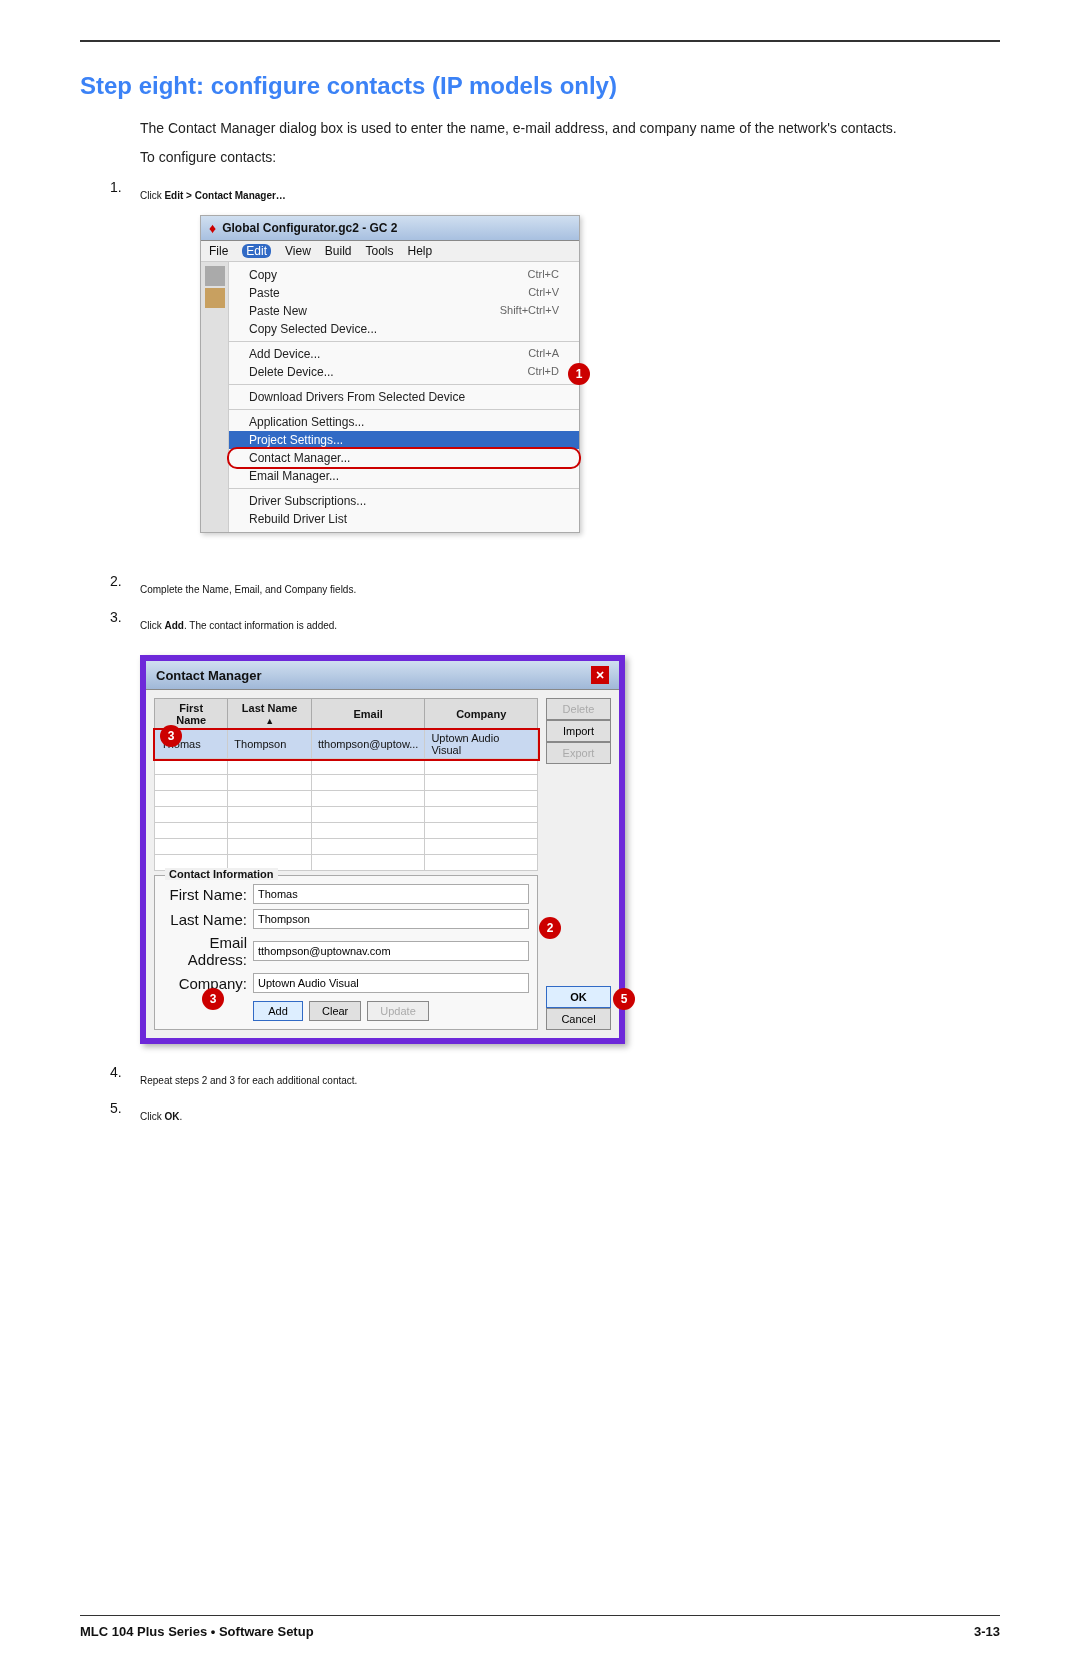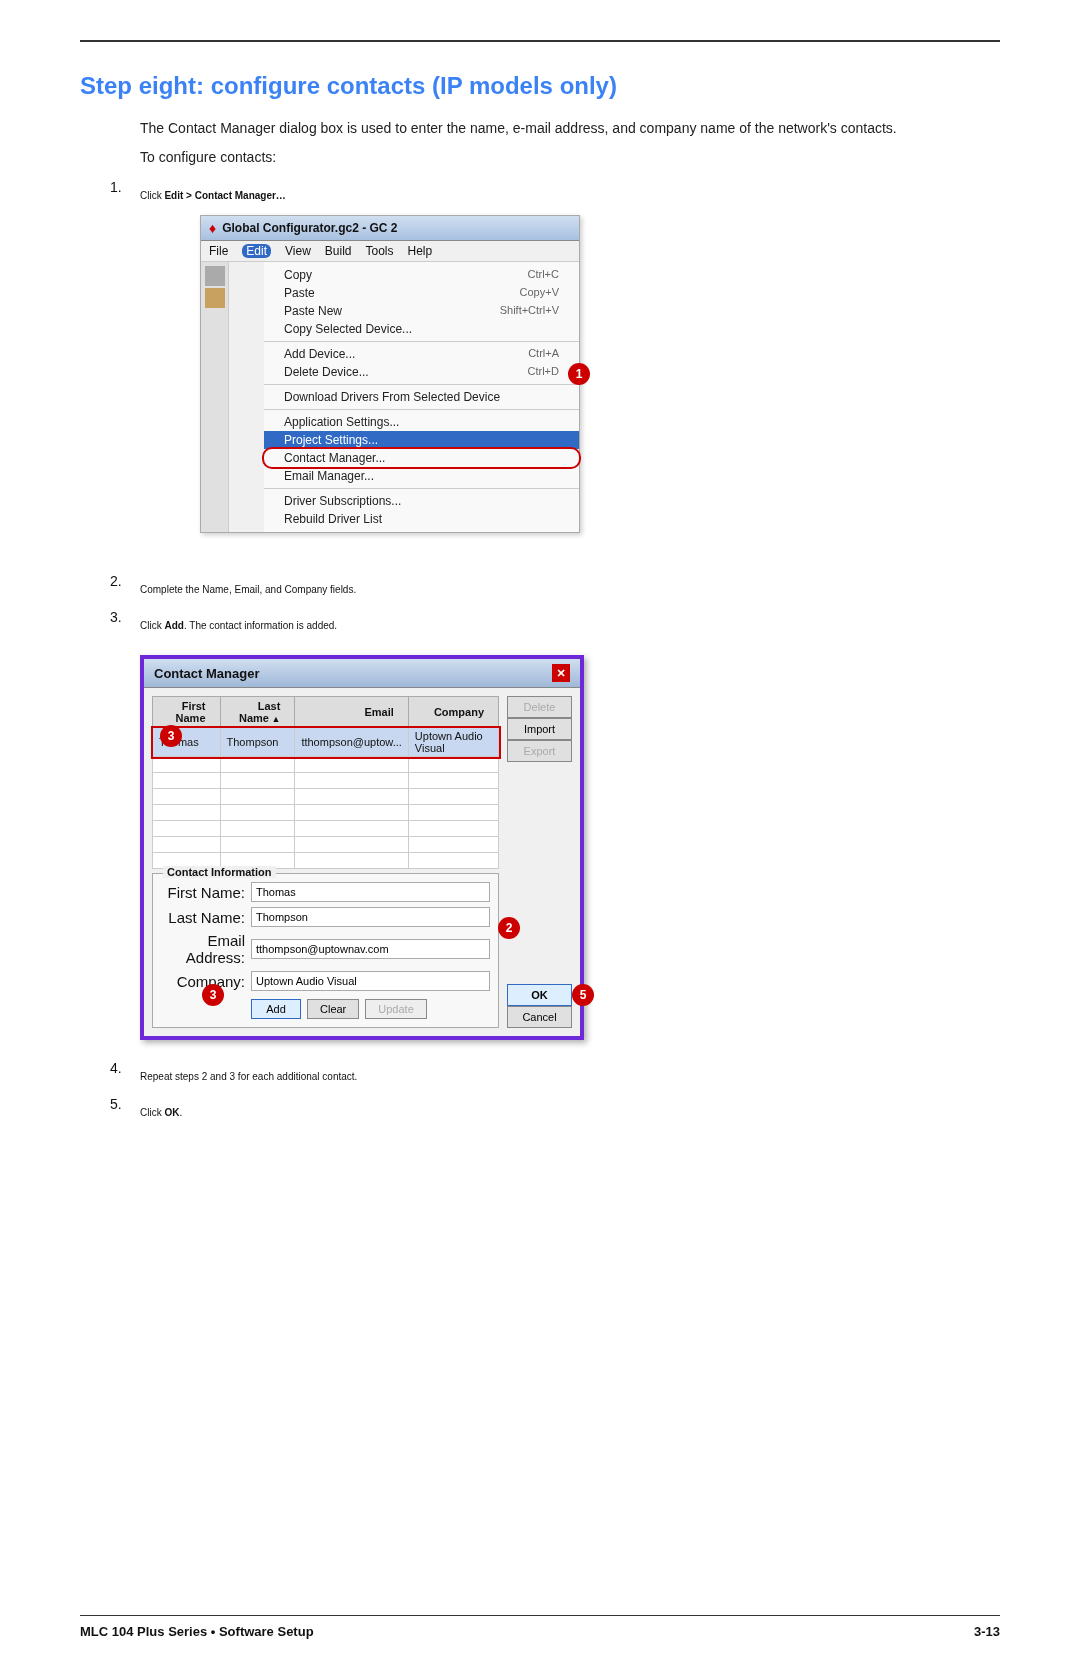--- a/index.html
+++ b/index.html
@@ -118,28 +118,27 @@
       background: #e0e0e0;
       border-right: 1px solid #ccc;
       display: flex;
       flex-direction: column;
       align-items: center;
       padding-top: 4px;
     }
 
     .menu-with-icons {
       display: flex;
-      gap: 35px;
     }
 
     
     .dialog-box {
-      border: 4px solid #6d28d9;
+      border: 6px solid #6d28d9;
       background: #f0f0f0;
-      width: 444px;
+      width: 485px;
       margin-left: 30px;
       margin-top: 10px;
       font-size: 12px;
       box-shadow: 3px 3px 6px rgba(0,0,0,0.3);
       position: relative;
     }
 
     .dialog-title-bar {
       background: linear-gradient(to bottom, #d0dff0, #a0b8d8);
       padding: 5px 10px;
@@ -177,22 +176,22 @@
 
     .contact-table {
       width: 100%;
       border-collapse: collapse;
       font-size: 11px;
     }
 
     .contact-table th {
       background: #ddd;
       border: 1px solid #aaa;
-      padding: 3px 14px;
-      text-align: right;
+      padding: 3px 8px;
+      text-align: center;
       font-weight: bold;
     }
 
     .contact-table th.sorted::after {
       content: ' ▲';
       font-size: 9px;
     }
 
     .contact-table td {
       border: 1px solid #ccc;
@@ -412,21 +411,21 @@
           <div style="width:20px;height:20px;background:#aaa;margin-bottom:2px;"></div>
           <div style="width:20px;height:20px;background:#c8a060;margin-bottom:2px;"></div>
         </div>
         <div class="menu-content" style="flex:1;">
           <div class="menu-item">
             <span>Copy</span>
             <span class="shortcut">Ctrl+C</span>
           </div>
           <div class="menu-item">
             <span>Paste</span>
-            <span class="shortcut">Copy+V</span>
+            <span class="shortcut">Ctrl+V</span>
           </div>
           <div class="menu-item">
             <span>Paste New</span>
             <span class="shortcut">Shift+Ctrl+V</span>
           </div>
           <div class="menu-item">
             <span>Copy Selected Device...</span>
           </div>
           <div class="menu-divider"></div>
           <div class="menu-item">

